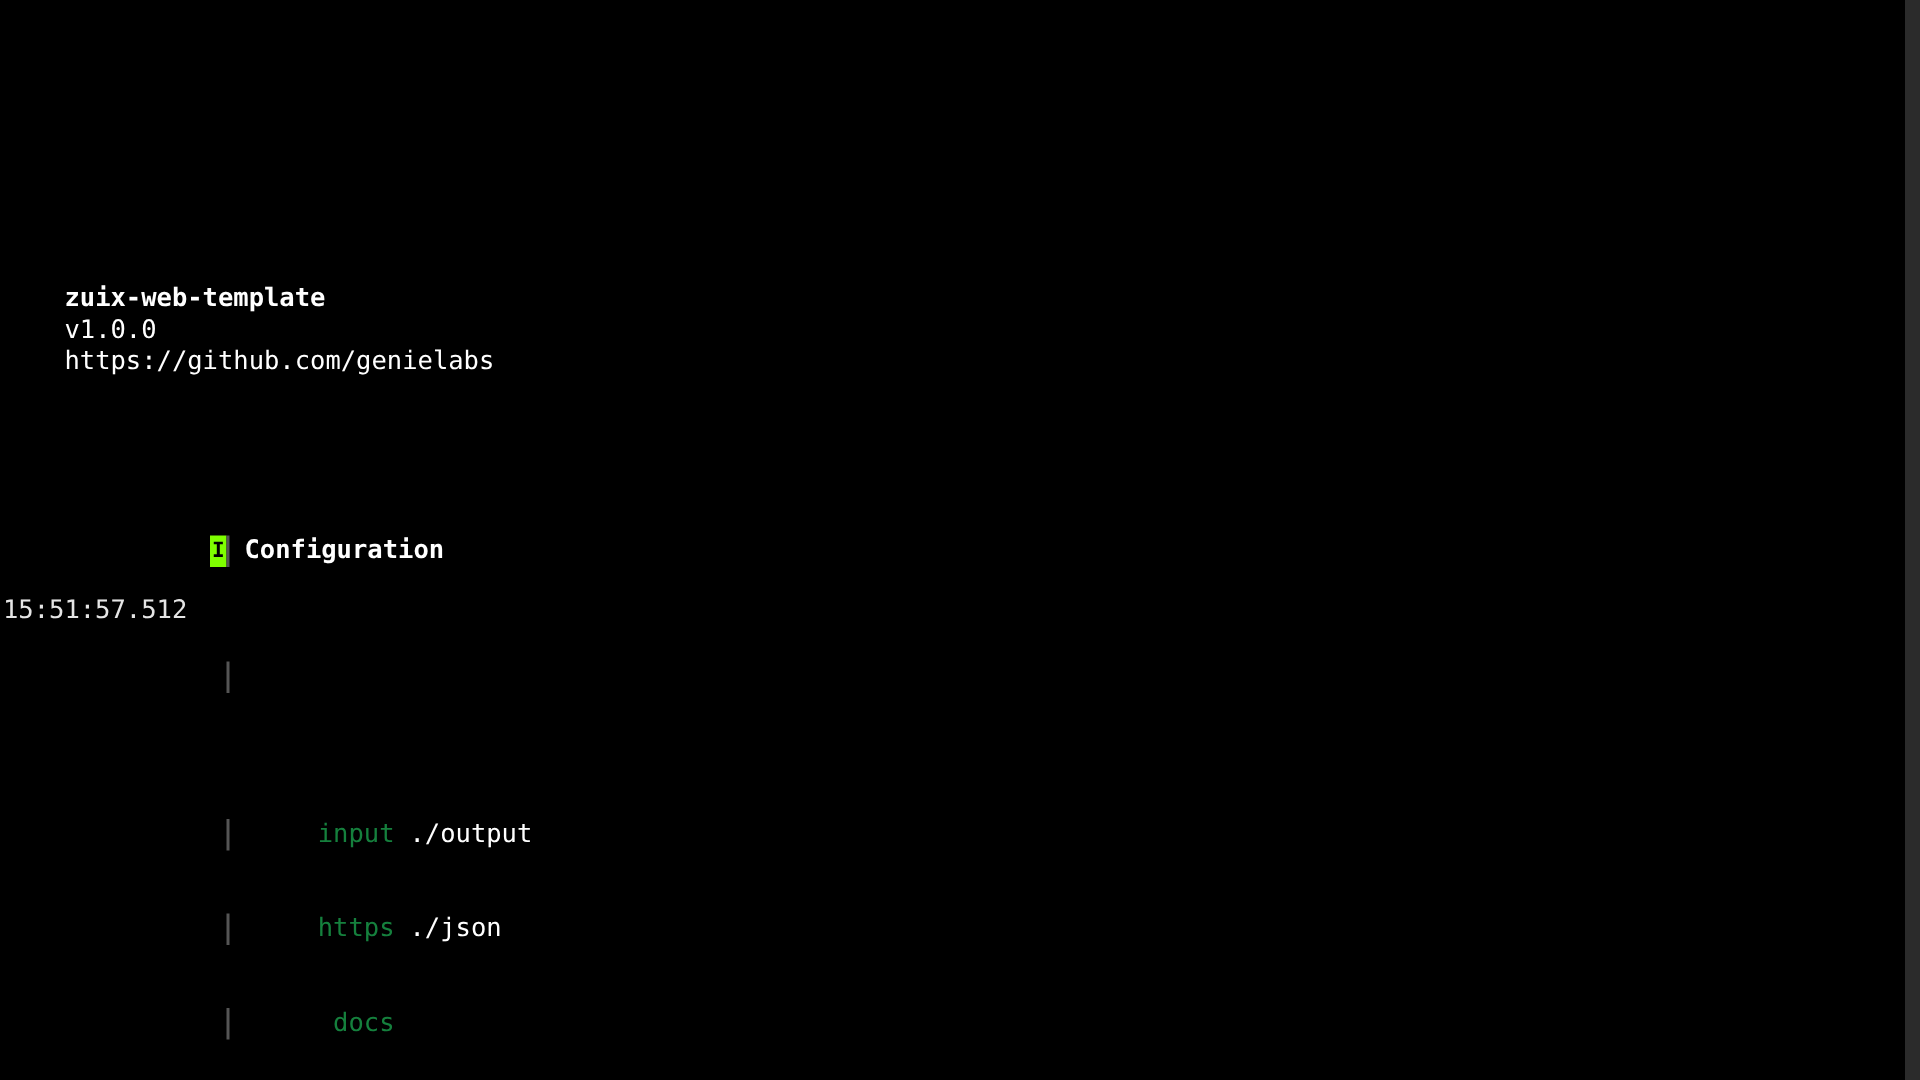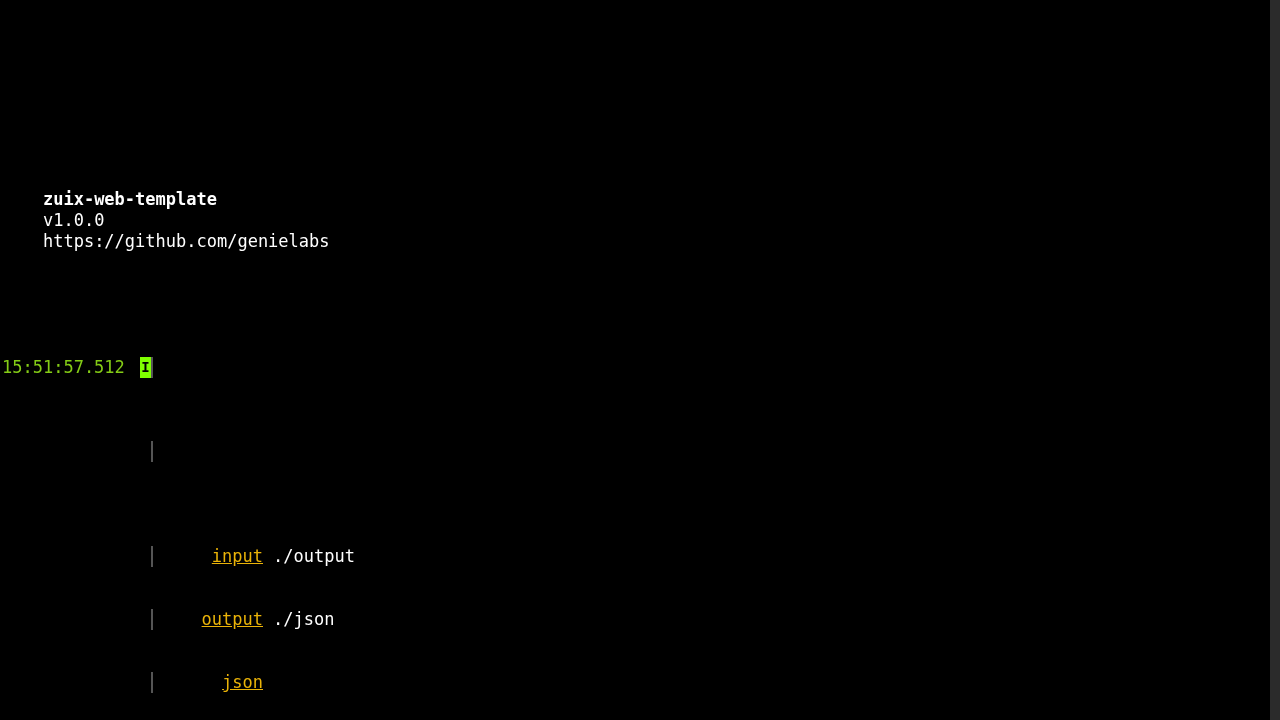--- a/index.html
+++ b/index.html
@@ -31,42 +31,43 @@
   .line {
     display: flex;
     flex-direction: row;
     align-items: flex-start;
     height: 21px;
   }
   .blank { height: 21px; }
   .ts {
     width: 140px;
     text-align: left;
-    color: #84cc16;
+    color: #e5e5e5;
     padding-left: 2px;
+    margin-top: 40px;
   }
   .gutter {
     width: 11px;
     height: 21px;
     display: flex;
     align-items: center;
     justify-content: center;
     font-size: 14px;
     font-weight: bold;
   }
   .gutter.info  { background: #7fff00; color: #000; }
   .vbar {
     width: 2px;
     height: 21px;
     background: #555;
     margin-right: 10px;
   }
   .body { flex: 1 1 auto; display: flex; flex-direction: row; }
   .bold { font-weight: bold; }
-  .cyan  { color: #eab308; text-decoration: underline; }
+  .cyan  { color: #15803d; }
   .key {
     display: inline-block;
     width: 100px;          
     text-align: right;
     margin-right: 10px;
   }
   .headerline {
     padding-left: 2px;
     height: 21px;
   }
@@ -85,28 +86,29 @@
     <span>https://github.com/genielabs</span>
   </div>
 
   <div class="blank"></div>
 
   
   <div class="line">
     <span class="ts">15:51:57.512</span>
     <span class="gutter info">I</span>
     <span class="vbar"></span>
+    <span class="body"><span class="bold">Configuration</span></span>
   </div>
 
   <div class="line"><span class="ts"></span><span class="gutter"></span><span class="vbar"></span></div>
 
   
   <div class="line"><span class="ts"></span><span class="gutter"></span><span class="vbar"></span><span class="body"><span class="key cyan">input</span><span>./output</span></span></div>
-  <div class="line"><span class="ts"></span><span class="gutter"></span><span class="vbar"></span><span class="body"><span class="key cyan">output</span><span>./json</span></span></div>
-  <div class="line"><span class="ts"></span><span class="gutter"></span><span class="vbar"></span><span class="body"><span class="key cyan">json</span></span></div>
+  <div class="line"><span class="ts"></span><span class="gutter"></span><span class="vbar"></span><span class="body"><span class="key cyan">https</span><span>./json</span></span></div>
+  <div class="line"><span class="ts"></span><span class="gutter"></span><span class="vbar"></span><span class="body"><span class="key cyan">docs</span></span></div>
   
   
   
   
   
   
   
   
 
   

